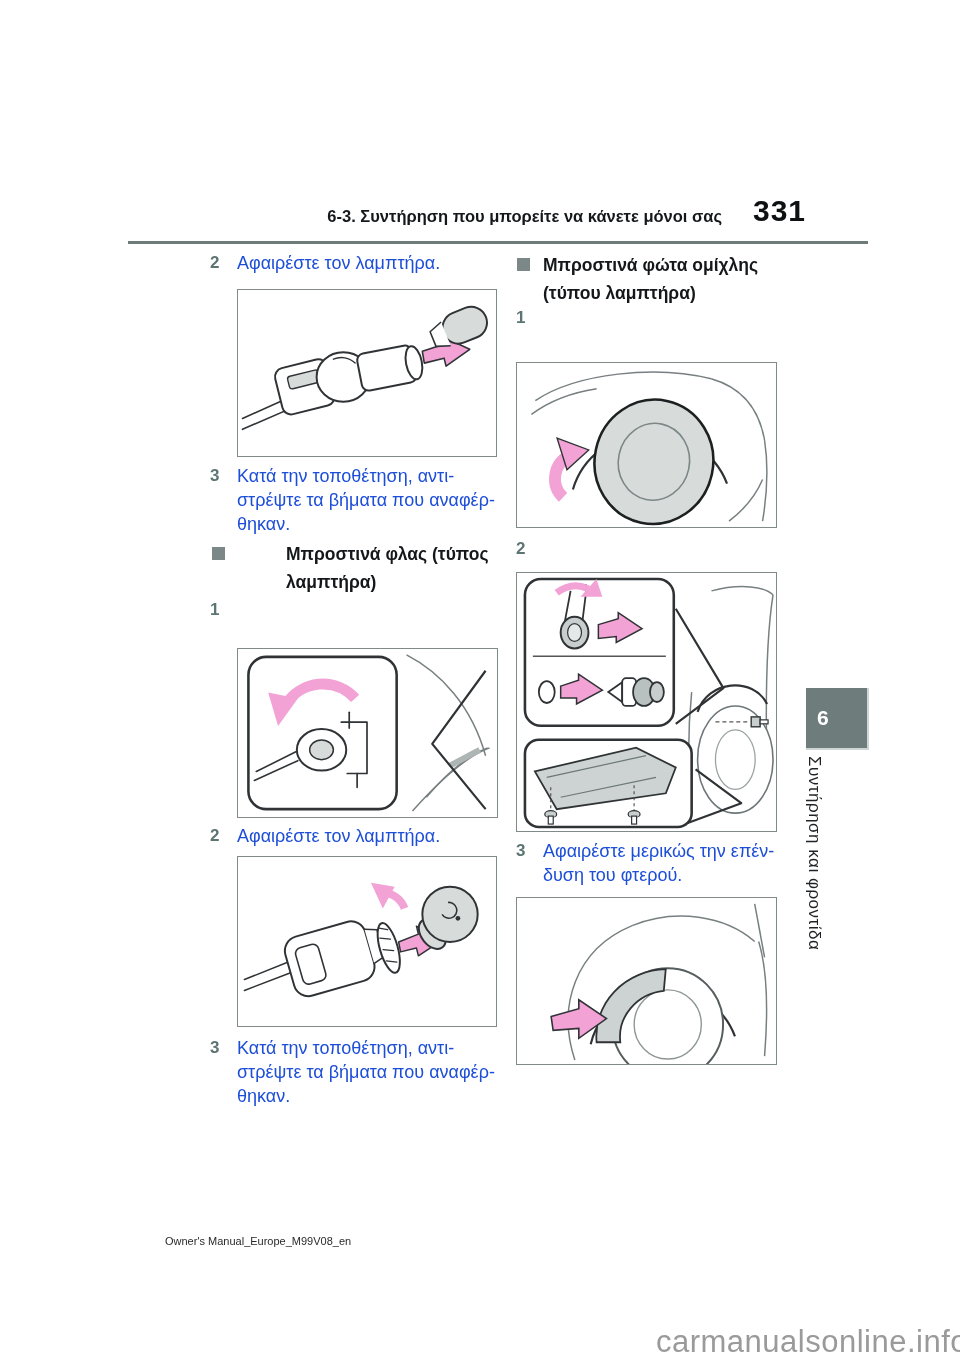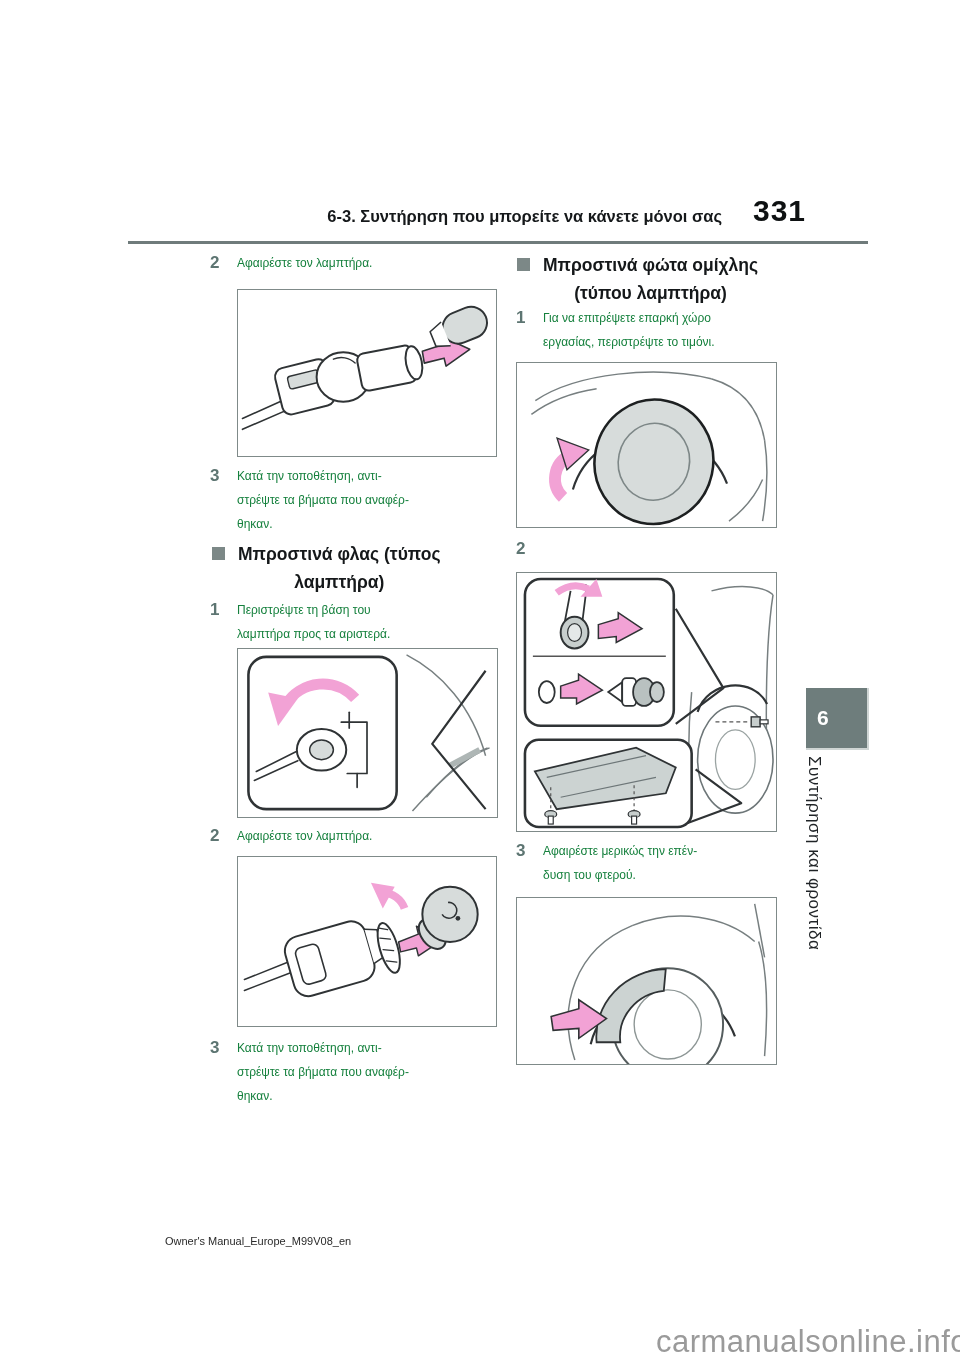--- a/index.html
+++ b/index.html
@@ -13,22 +13,22 @@
   .header-rule{position:absolute;left:104px;top:241px;width:740px;height:3px;background:#6f7b7b;}
   
   .chapter-tab{position:absolute;left:782px;top:688px;width:61px;height:60px;background:#6e7d7c;
     border-right:2px solid #cfd5d4;border-bottom:2px solid #cfd5d4;box-sizing:content-box;}
   .chapter-tab .num{display:block;color:#ffffff;font-weight:bold;font-size:21px;line-height:60px;padding-left:11px;}
   .chapter-title-vertical{position:absolute;left:780px;top:756px;height:230px;
     writing-mode:vertical-rl;text-orientation:mixed;font-size:17px;color:#1f2326;letter-spacing:0.5px;}
   
   .step{position:absolute;display:flex;align-items:flex-start;}
   .step .num{font-weight:bold;color:#5d7572;font-size:17px;line-height:24px;width:20px;flex:0 0 20px;}
-  .step .txt{font-size:12px;line-height:24px;white-space:pre-line;margin-left:7px;color:#15803d;}
-  .sec-heading{position:absolute;display:flex;align-items:flex-start;text-align:center;}
+  .step .txt{font-size:18px;line-height:24px;white-space:pre-line;margin-left:7px;color:#1d4ed8;}
+  .sec-heading{position:absolute;display:flex;align-items:flex-start;}
   .sec-heading .bullet{width:13px;height:13px;background:#7c8887;margin-top:7px;flex:0 0 13px;}
   .sec-heading .txt{font-size:17.5px;font-weight:bold;line-height:28px;white-space:pre-line;margin-left:13px;color:#15181a;}
   
   .fig{position:absolute;background:#fff;border:1.6px solid #7f8a89;box-sizing:border-box;}
   .fig svg{display:block;width:100%;height:100%;}
   
   .footer-doc{position:absolute;left:141px;top:1235px;font-size:11px;color:#2a2a2a;}
   .watermark{position:absolute;right:16px;top:1324px;font-size:31px;color:#9a9a9a;letter-spacing:0.5px;}
 </style>
 </head>
@@ -72,30 +72,28 @@
     </svg>
   </div>
 
   <div class="step" style="left:186px;top:464px;width:300px;">
     <span class="num">3</span>
     <span class="txt">Κατά την τοποθέτηση, αντι-
 στρέψτε τα βήματα που αναφέρ-
 θηκαν.</span>
   </div>
 
-  <div class="sec-heading" style="left:188px;top:540px;width:300px;">
+  <div class="sec-heading" style="left:188px;top:540px;width:300px;gap:48px;">
     <span class="bullet"></span>
     <span class="txt">Μπροστινά φλας (τύπος
 λαμπτήρα)</span>
   </div>
 
   <div class="step" style="left:186px;top:598px;width:300px;">
     <span class="num">1</span>
-    <span class="txt">Περιστρέψτε τη βάση του
-λαμπτήρα προς τα αριστερά.</span>
   </div>
 
   <div class="fig" style="left:213px;top:648px;width:261px;height:170px;">
     <svg viewBox="0 0 261 170">
       <g stroke="#777f80" stroke-width="1.5" fill="none">
         <path d="M170 6 C 205 24 236 58 250 108"></path>
         <path d="M176 164 C 208 128 232 108 254 100"></path>
         <path d="M190 150 C 214 122 236 106 252 100"></path>
       </g>
       <path d="M214 118 l30 -16" stroke="#aeb6b5" stroke-width="6"></path>
@@ -159,22 +157,20 @@
   </div>
 
   <div class="sec-heading" style="left:493px;top:251px;width:300px;">
     <span class="bullet"></span>
     <span class="txt">Μπροστινά φώτα ομίχλης
 (τύπου λαμπτήρα)</span>
   </div>
 
   <div class="step" style="left:492px;top:306px;width:300px;">
     <span class="num">1</span>
-    <span class="txt">Για να επιτρέψετε επαρκή χώρο
-εργασίας, περιστρέψτε το τιμόνι.</span>
   </div>
 
   <div class="fig" style="left:492px;top:362px;width:261px;height:166px;">
     <svg viewBox="0 0 261 166">
       <g stroke="#777f80" stroke-width="1.5" fill="none">
         <path d="M18 38 C 60 10 140 2 196 16"></path>
         <path d="M196 16 C 224 24 244 44 250 78"></path>
         <path d="M250 78 C 254 104 252 136 248 160"></path>
         <path d="M214 160 C 230 148 242 132 248 118"></path>
         <path d="M14 52 C 30 40 54 30 80 26"></path>

